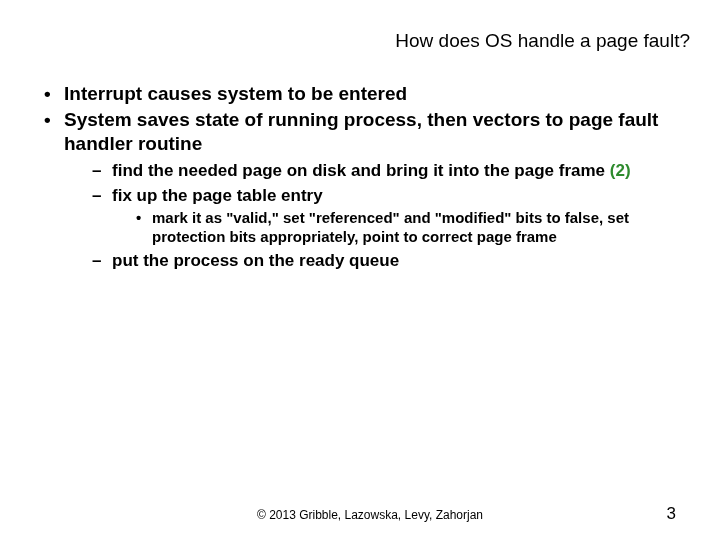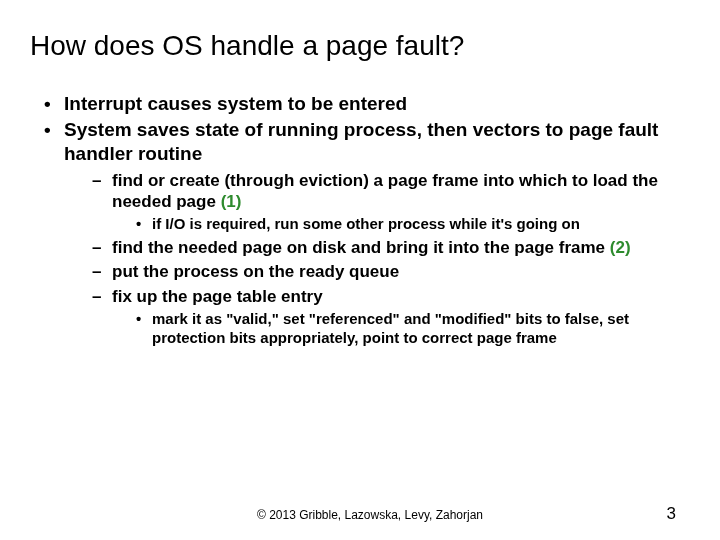--- a/index.html
+++ b/index.html
@@ -6,22 +6,22 @@
   body {
     width: 720px;
     height: 540px;
     background: #fff;
     font-family: Arial, Helvetica, sans-serif;
     color: #000;
     position: relative;
     padding: 24px 30px 0 30px;
   }
   .title {
-    font-size: 28px;
-    text-align: left;
+    font-size: 19px;
+    text-align: right;
     margin-top: 6px;
     margin-bottom: 30px;
     font-weight: normal;
   }
   ul.top {
     list-style: none;
     font-size: 19px;
     line-height: 1.25;
     margin-left: 14px;
   }
@@ -94,33 +94,27 @@
 <body>
 
 <h1 class="title">How does OS handle a page fault?</h1>
 
 <ul class="top">
   <li>Interrupt causes system to be entered</li>
   <li>
     <span>System saves state of running process, then vectors to page fault handler routine</span>
     <ul class="dash">
       <li>
-        <span>find or create (through eviction) a page frame into which to load the needed page </span><span class="green">(1)</span>
-        <ul class="dot">
-          <li>if I/O is required, run some other process while it's going on</li>
-        </ul>
-      </li>
-      <li>
         <span>find the needed page on disk and bring it into the page frame </span><span class="green">(2)</span>
       </li>
-      <li>put the process on the ready queue</li>
       <li>
         <span>fix up the page table entry</span>
         <ul class="dot">
           <li>mark it as "valid," set "referenced" and "modified" bits to false, set protection bits appropriately, point to correct page frame</li>
         </ul>
       </li>
+      <li>put the process on the ready queue</li>
     </ul>
   </li>
 </ul>
 
 <div class="footer">© 2013 Gribble, Lazowska, Levy, Zahorjan</div>
 <div class="pagenum">3</div>
 
 </body></html>

